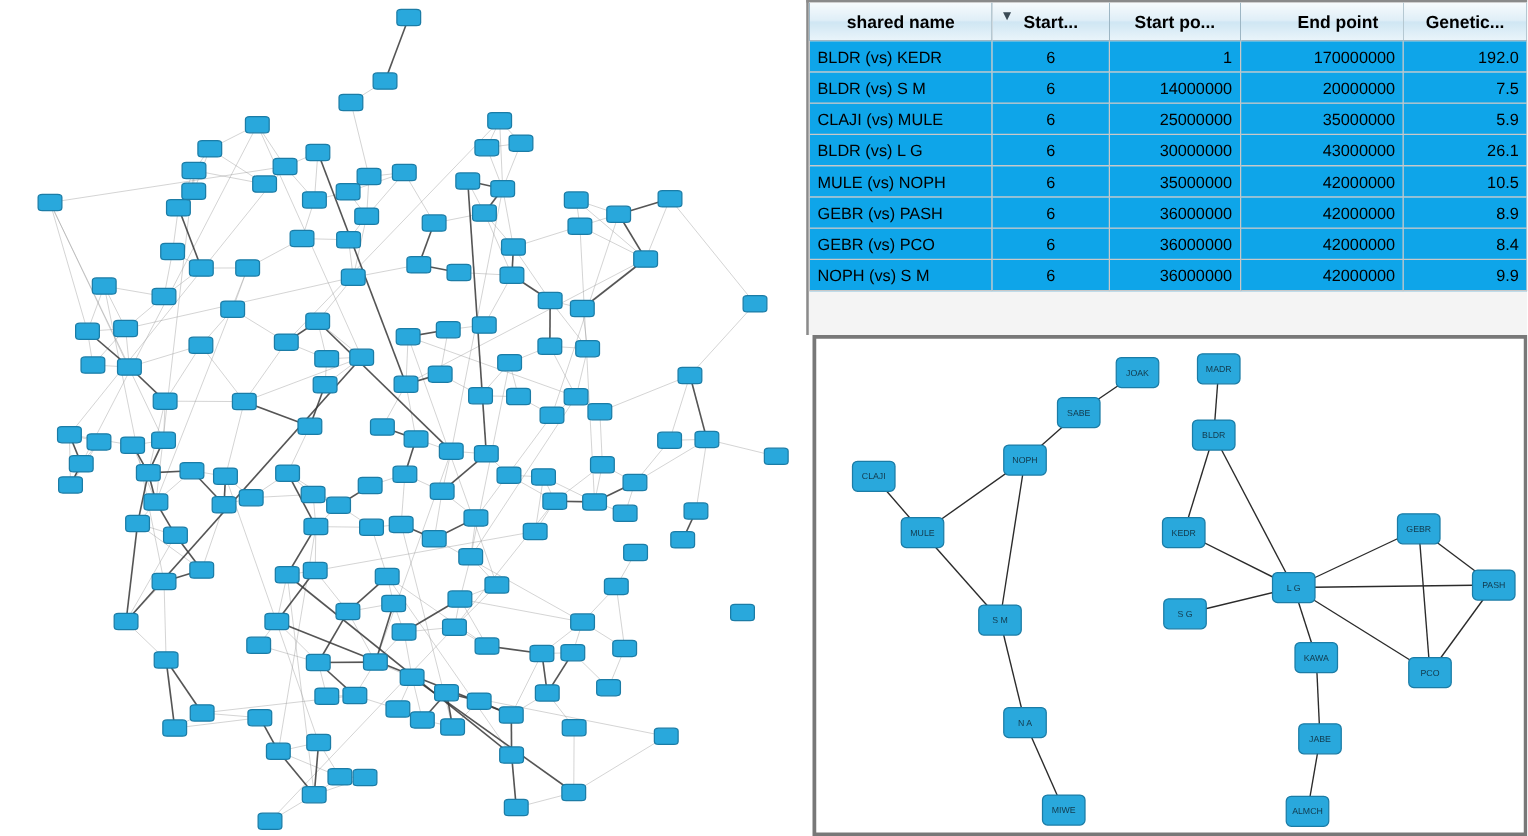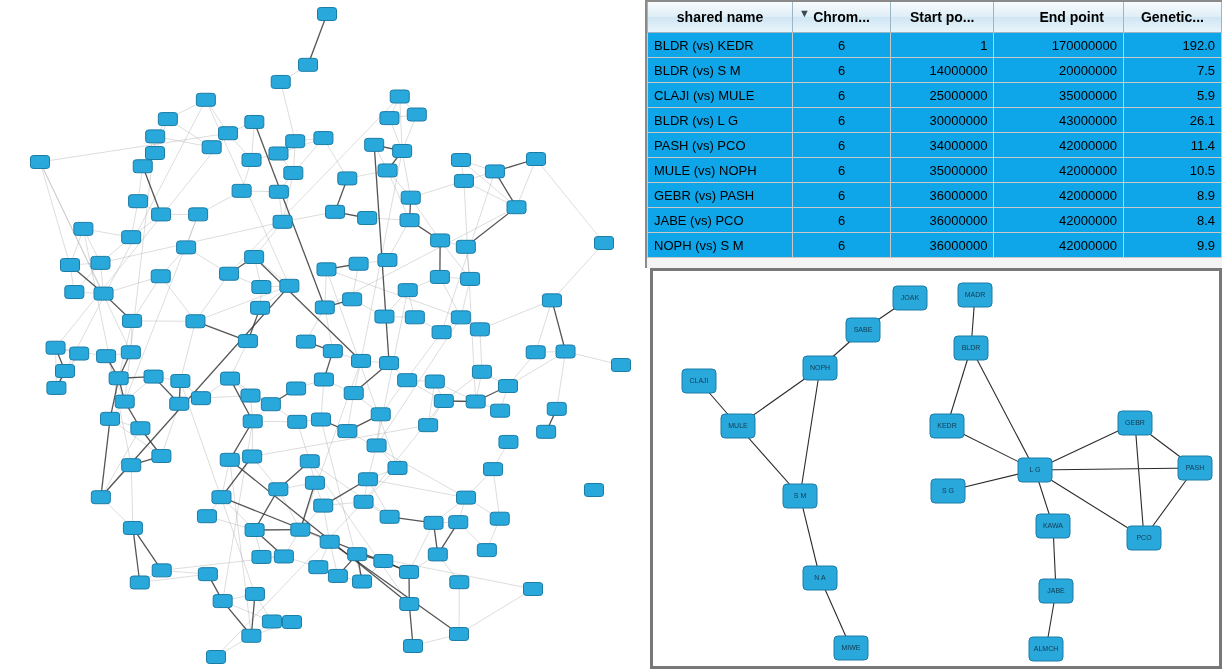--- a/index.html
+++ b/index.html
@@ -933,21 +933,21 @@
 
   <div id="table-panel">
     <table class="data-table">
       <thead>
         <tr>
           <th class="col-name">
             <span>shared name</span>
           </th>
           <th class="col-chrom">
             <span class="filter-glyph">▼</span>
-            <span>Chrom...</span>
+            <span>Start...</span>
           </th>
           <th class="col-start">
             <span>Start po...</span>
           </th>
           <th class="col-end">
             <span>End point</span>
           </th>
           <th class="col-gen">
             <span>Genetic...</span>
           </th>
@@ -976,42 +976,35 @@
             <td class="num">5.9</td>
           </tr>
           <tr>
             <td class="txt">BLDR (vs) L G</td>
             <td class="center">6</td>
             <td class="num">30000000</td>
             <td class="num">43000000</td>
             <td class="num">26.1</td>
           </tr>
           <tr>
-            <td class="txt">PASH (vs) PCO</td>
-            <td class="center">6</td>
-            <td class="num">34000000</td>
-            <td class="num">42000000</td>
-            <td class="num">11.4</td>
-          </tr>
-          <tr>
             <td class="txt">MULE (vs) NOPH</td>
             <td class="center">6</td>
             <td class="num">35000000</td>
             <td class="num">42000000</td>
             <td class="num">10.5</td>
           </tr>
           <tr>
             <td class="txt">GEBR (vs) PASH</td>
             <td class="center">6</td>
             <td class="num">36000000</td>
             <td class="num">42000000</td>
             <td class="num">8.9</td>
           </tr>
           <tr>
-            <td class="txt">JABE (vs) PCO</td>
+            <td class="txt">GEBR (vs) PCO</td>
             <td class="center">6</td>
             <td class="num">36000000</td>
             <td class="num">42000000</td>
             <td class="num">8.4</td>
           </tr>
           <tr>
             <td class="txt">NOPH (vs) S M</td>
             <td class="center">6</td>
             <td class="num">36000000</td>
             <td class="num">42000000</td>

